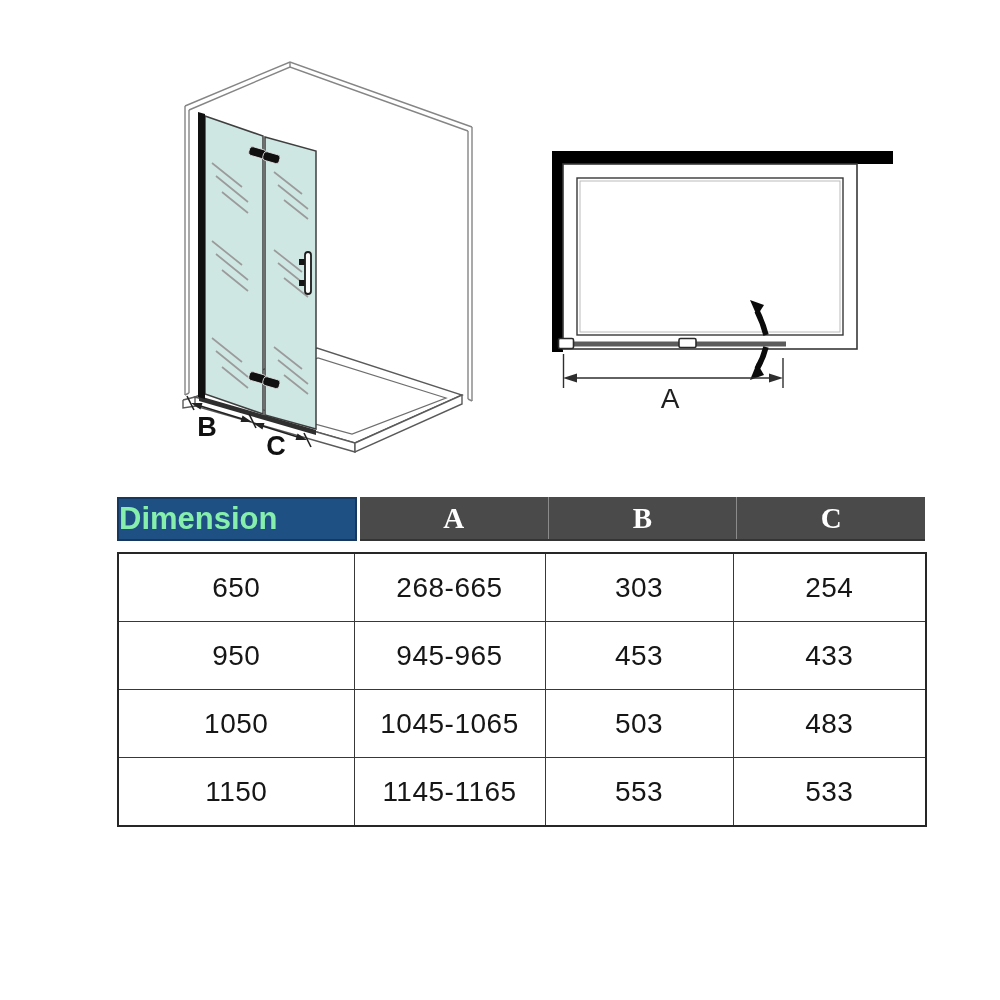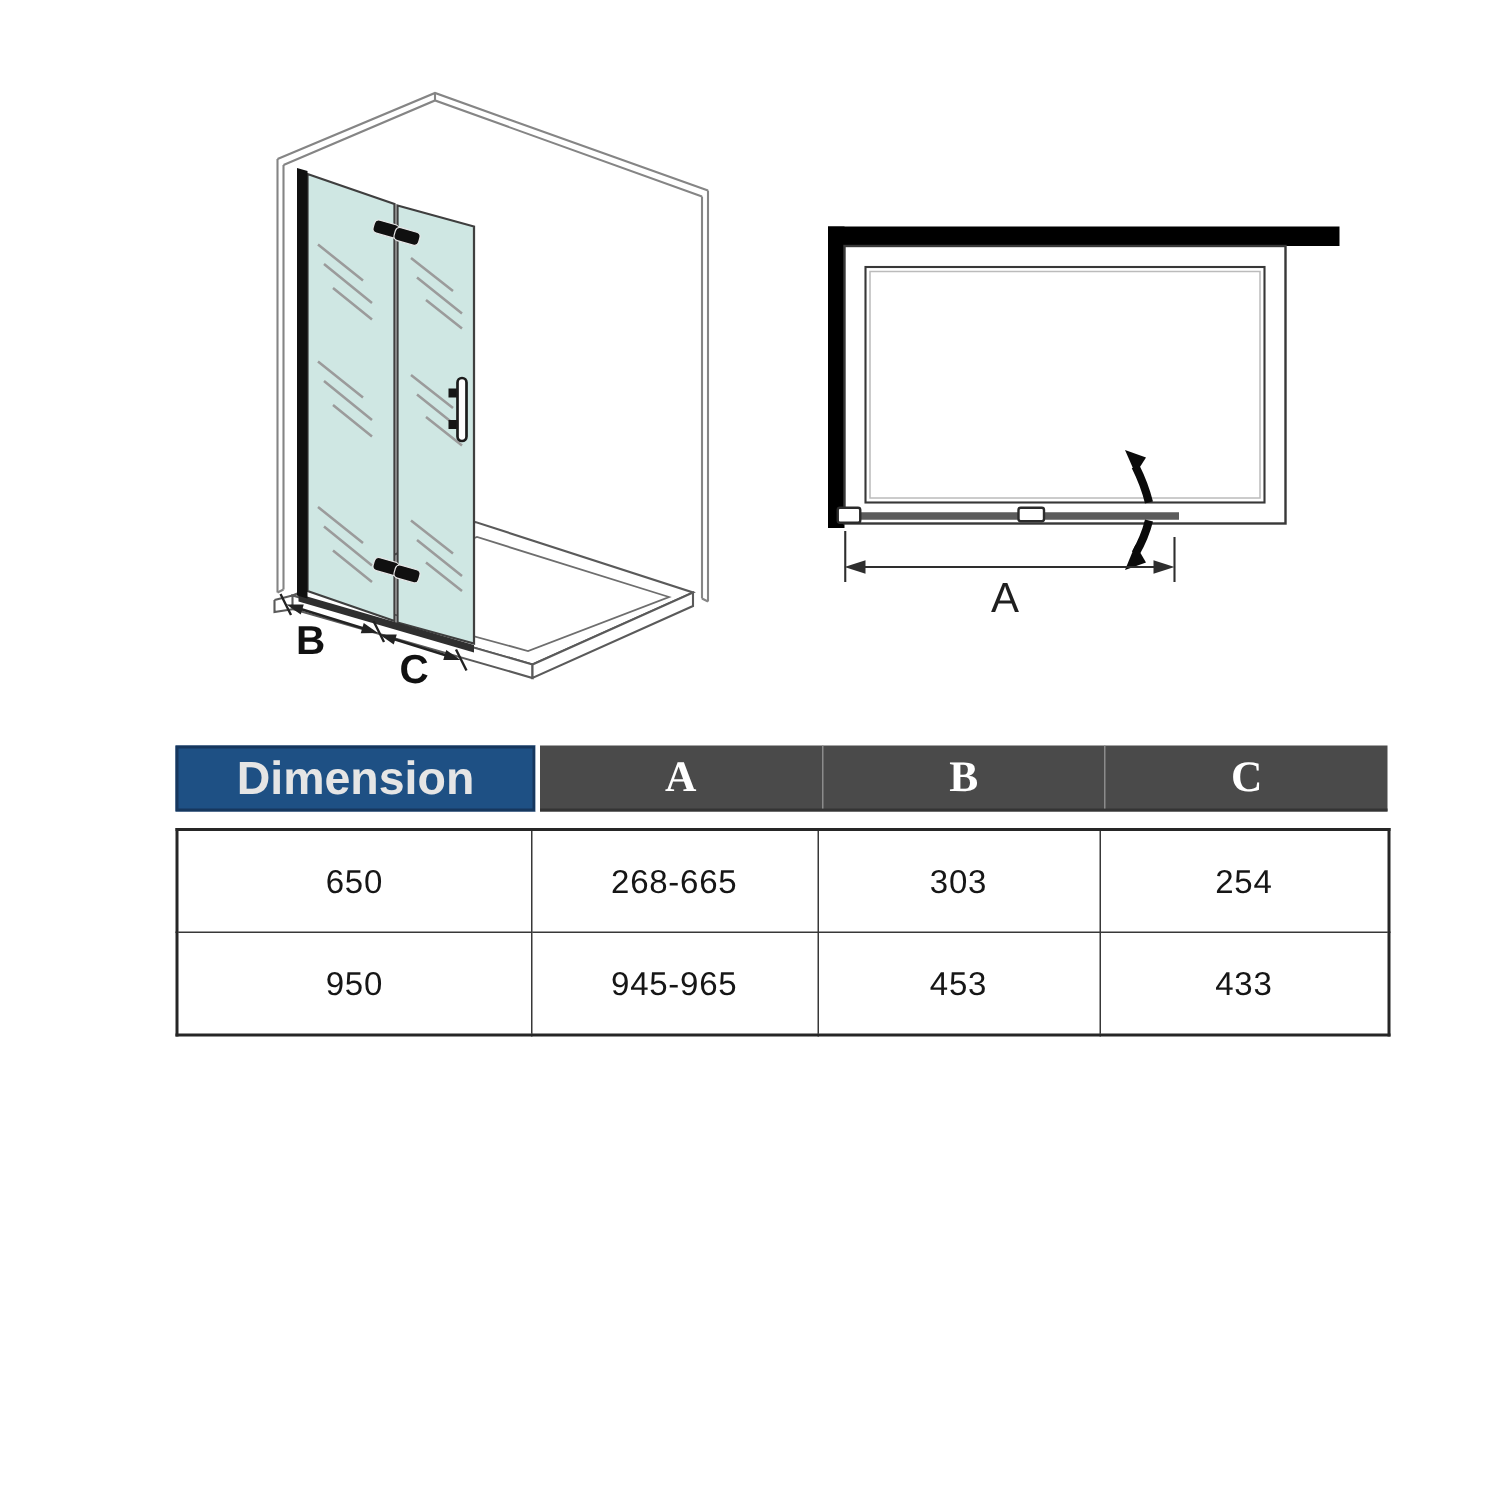--- a/index.html
+++ b/index.html
@@ -7,33 +7,33 @@
     position:relative;width:1000px;height:1000px;background:#ffffff;overflow:hidden;
     font-family:"Liberation Sans", sans-serif;
   }
   svg text{font-family:"Liberation Sans", sans-serif;}
 
   
   .table-wrap{position:absolute;left:117px;top:497px;width:808px;}
   .thead{display:flex;height:44px;}
   .th-dim{
     width:236px;background:#1e5084;border:2px solid #16375e;
-    color:#e5e5e5;font-weight:bold;font-size:31px;line-height:40px;text-align:center;
+    color:#86efac;font-weight:bold;font-size:31px;line-height:40px;text-align:left;
   }
   .th-gap{width:3px;background:#ffffff;}
   .th-abc{flex:1;display:flex;background:#4a4a4a;border-bottom:2px solid #343434;}
   .th{
     flex:1;color:#ffffff;font-family:"Liberation Serif", serif;font-weight:bold;
     font-size:29px;line-height:42px;text-align:center;
   }
   .th + .th{border-left:1px solid #8b8b8b;}
   .tbody{margin-top:11px;border-collapse:collapse;width:808px;table-layout:fixed;}
   .tbody td{
     border:1.5px solid #383838;height:59px;text-align:center;vertical-align:middle;
-    font-size:22px;letter-spacing:0.5px;color:#161616;font-weight:400;padding:4px;
+    font-size:28px;letter-spacing:0.5px;color:#161616;font-weight:400;padding:4px;
   }
   .tbody{border:2px solid #262626;}
   .col-dim{width:236px;} .col-a{width:191px;} .col-b{width:188px;} .col-c{width:193px;}
 
   
   .svg-abs{position:absolute;}
 </style>
 </head>
 <body>
 
@@ -165,17 +165,29 @@
             <td>268-665</td>
             <td>303</td>
             <td>254</td>
           </tr>
           <tr>
             <td>950</td>
             <td>945-965</td>
             <td>453</td>
             <td>433</td>
           </tr>
+          <tr>
+            <td>1050</td>
+            <td>1045-1065</td>
+            <td>503</td>
+            <td>483</td>
+          </tr>
+          <tr>
+            <td>1150</td>
+            <td>1145-1165</td>
+            <td>553</td>
+            <td>533</td>
+          </tr>
         </tbody>
     </table>
   </div>
 
 </div>
 
 </body></html>

